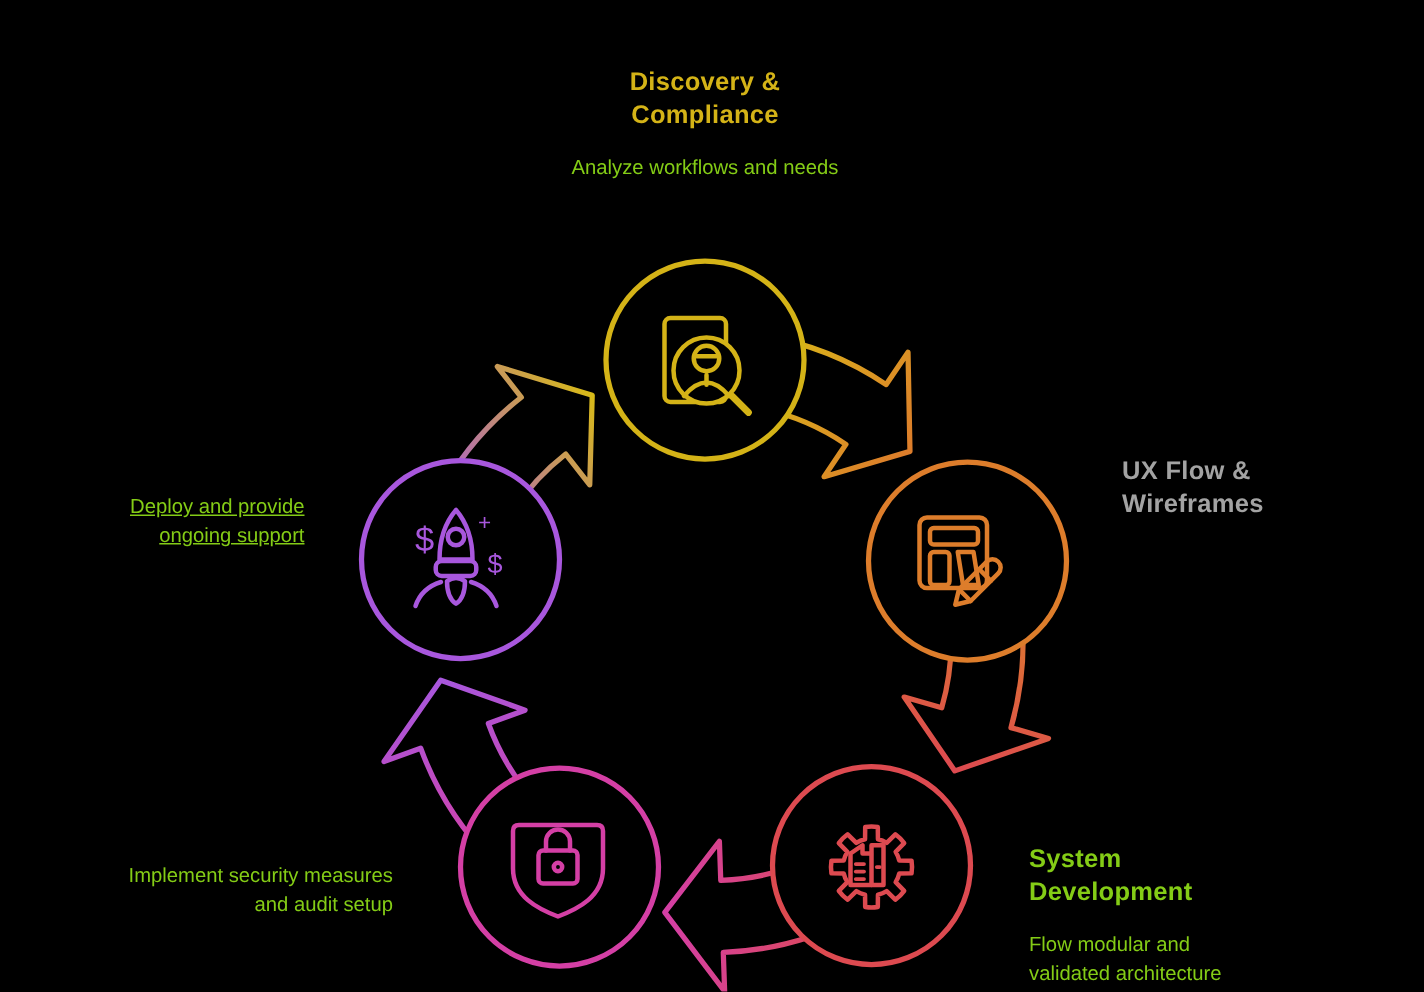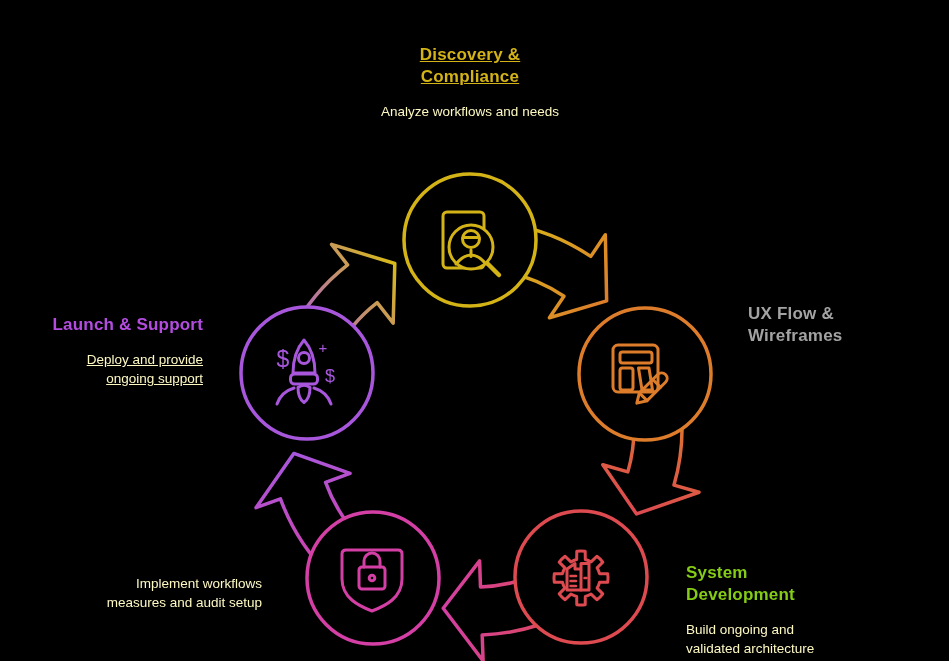--- a/index.html
+++ b/index.html
@@ -5,27 +5,27 @@
   html,body{margin:0;padding:0;}
   body{
     width:949px;height:661px;background:#000;overflow:hidden;
     font-family:"Liberation Sans","DejaVu Sans",sans-serif;
     position:relative;
   }
   .canvas{position:absolute;inset:0;}
   svg{position:absolute;left:0;top:0;}
   .label{position:absolute;}
   .label .title{font-size:17px;font-weight:bold;line-height:22px;letter-spacing:.2px;}
-  .label .desc{font-size:13.5px;line-height:19px;color:#fef9c3;margin-top:14px;font-weight:500;}
+  .label .desc{font-size:13.5px;line-height:19px;color:#84cc16;margin-top:14px;font-weight:500;}
   .ta-c{text-align:center;}
   .ta-l{text-align:left;}
   .ta-r{text-align:right;}
   .c0{color:#d4b317;} .c1{color:#a3a3a3;} .c2{color:#84cc16;} .c3{color:#d83fa6;} .c4{color:#b44ce0;}
   .title span,.desc span{display:inline-block;}
-  .w170{max-width:170px;text-decoration:underline;} .w200{max-width:205px;} .w120{max-width:120px;}
+  .w170{max-width:170px;} .w200{max-width:205px;} .w120{max-width:120px;}
   .w155{max-width:152px;} .w135{max-width:135px;} .w160{max-width:162px;}
   .w185{max-width:182px;} .w145{max-width:142px;text-decoration:underline;}
 </style>
 </head>
 <body>
 
 <div class="canvas">
 
   <svg width="949" height="661" viewBox="0 0 949 661">
     <defs>
@@ -124,25 +124,24 @@
     <div class="title c0"><span class="w170">Discovery &amp; Compliance</span></div>
     <div class="desc"><span class="w200">Analyze workflows and needs</span></div>
   </div>
 
   <div class="label ta-l" style="left:748px;top:303px;width:180px;">
     <div class="title c1"><span class="w120">UX Flow &amp; Wireframes</span></div>
   </div>
 
   <div class="label ta-l" style="left:686px;top:562px;width:180px;">
     <div class="title c2"><span class="w135">System Development</span></div>
-    <div class="desc"><span class="w160">Build ongoing and validated architecture</span></div>
+    <div class="desc"><span class="w160">Flow modular and validated architecture</span></div>
   </div>
 
   <div class="label ta-r" style="left:62px;top:560px;width:200px;">
-    <div class="desc"><span class="w185">Implement workflows measures and audit setup</span></div>
+    <div class="desc"><span class="w185">Implement security measures and audit setup</span></div>
   </div>
 
   <div class="label ta-r" style="left:3px;top:314px;width:200px;">
-    <div class="title c4"><span>Launch &amp; Support</span></div>
     <div class="desc"><span class="w145">Deploy and provide ongoing support</span></div>
   </div>
 
 </div>
 
 </body></html>

